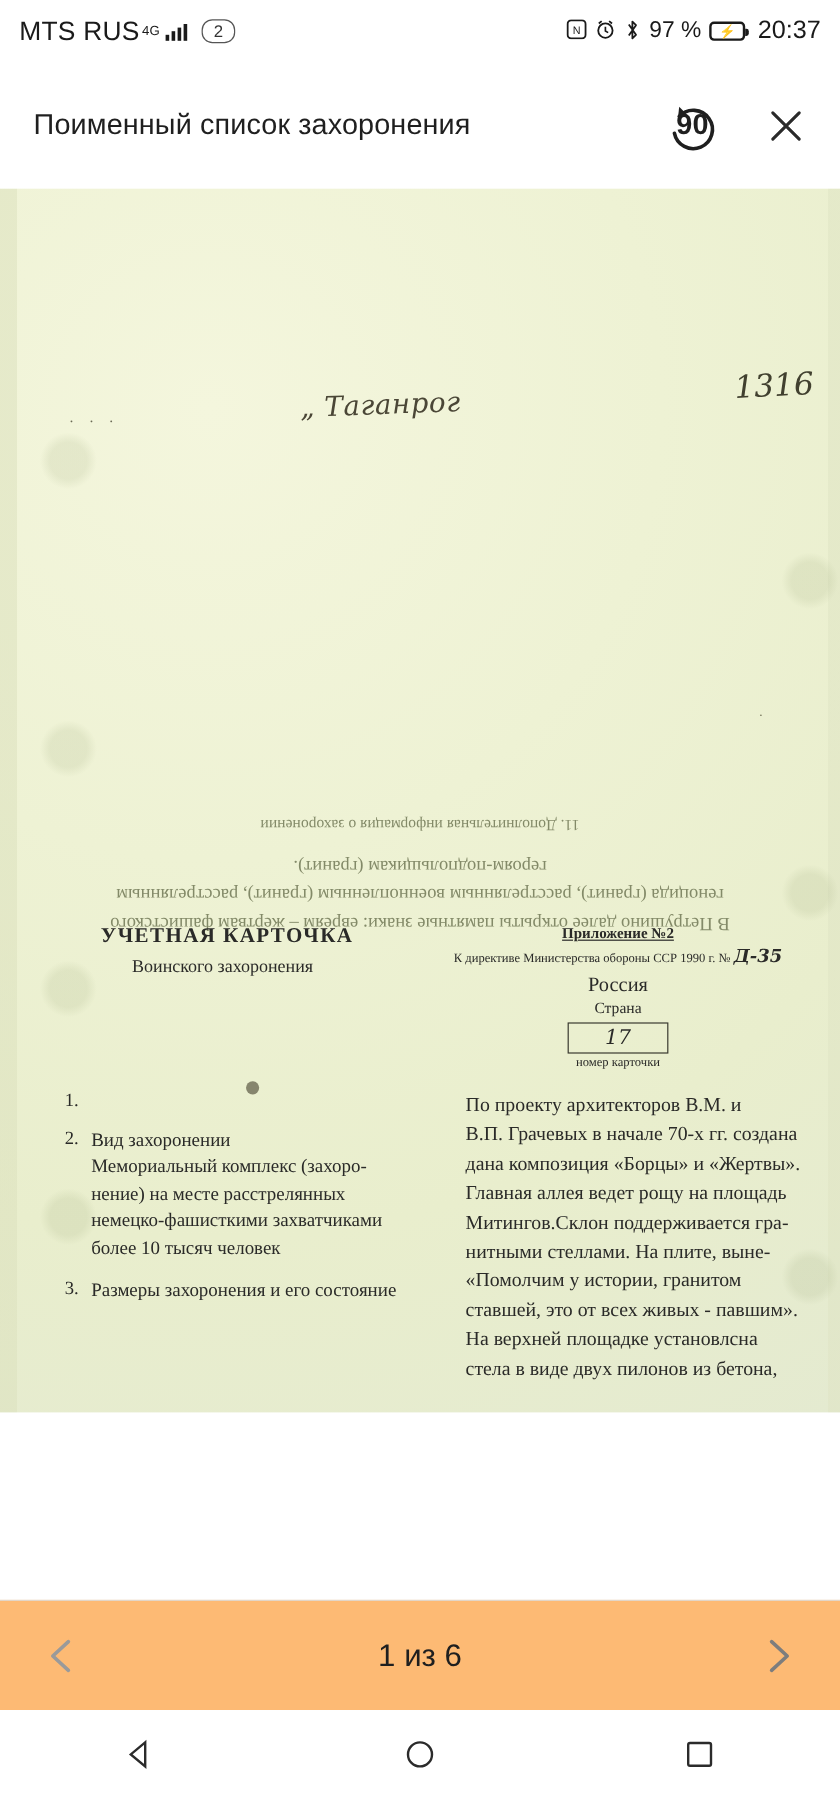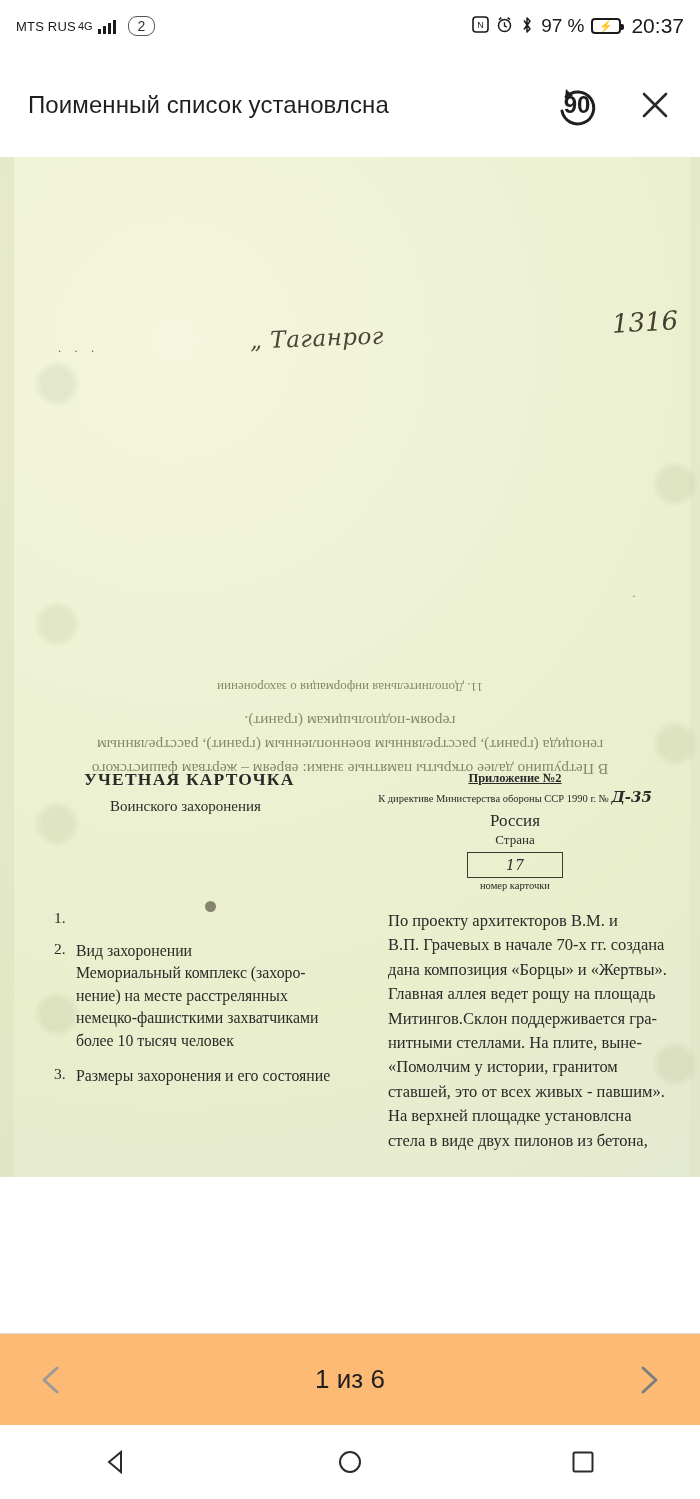--- a/index.html
+++ b/index.html
@@ -14,21 +14,21 @@
   
   .statusbar {
     height: 52px; flex: 0 0 52px;
     display: flex; align-items: center;
     padding: 0 16px;
     background: #ffffff;
     color: #1a1a1a;
     font-size: 19px;
   }
   .sb-left { display: flex; align-items: center; gap: 4px; }
-  .carrier { font-size: 13px; letter-spacing: .2px; }
+  .carrier { font-size: 22px; letter-spacing: .2px; }
   .net-g { font-size: 11px; vertical-align: super; margin-left:-2px; }
   .bars { display: flex; align-items: flex-end; gap: 2px; height: 16px; margin-left: 1px; }
   .bars i { display:block; width: 3px; background:#1a1a1a; }
   .bars i:nth-child(1){height:5px}
   .bars i:nth-child(2){height:8px}
   .bars i:nth-child(3){height:11px}
   .bars i:nth-child(4){height:14px}
   .simbadge {
     margin-left: 8px;
     border: 1.6px solid #555; border-radius: 9px;
@@ -130,23 +130,23 @@
   .hdr-left { width: 330px; padding-left: 58px; }
   .title-main { font-size: 17.5px; font-weight: 700; letter-spacing: 1.2px; }
   .title-sub { font-size: 15px; margin-top: 8px; padding-left: 26px; }
   .hdr-right { flex: 1; text-align: center; padding-top: 2px; }
   .ann1 { font-size: 12.5px; text-decoration: underline; font-weight: 700; }
   .ann2 { font-size: 10.5px; margin-top: 2px; }
   .ann2 .hw { font-family:"DejaVu Serif",serif; font-style: italic; font-weight:700; font-size: 15px; }
   .country { font-size: 17px; margin-top: 5px; }
   .country-lbl { font-size: 13px; margin-top: 1px; }
   .numbox {
-    margin: 4px auto 0; width: 96px; border: 1px solid #3a3a30; height: 26px;
+    margin: 4px auto 0; width: 84px; border: 1px solid #3a3a30; height: 26px;
     display: flex; align-items: center; justify-content: center;
-    font-family: "DejaVu Serif", serif; font-style: italic; font-size: 14px;
+    font-family: "DejaVu Serif", serif; font-style: italic; font-size: 17px;
   }
   .numbox-lbl { font-size: 10.5px; margin-top: 2px; }
 
   .cols { display: flex; margin-top: 18px; }
   .col-left { width: 352px; padding-left: 28px; }
   .col-right { flex: 1; padding-left: 10px; font-size: 16.5px; line-height: 1.48; }
   .item { display: flex; margin-bottom: 13px; }
   .item .n { width: 22px; flex: 0 0 22px; font-size: 15.5px; }
   .item .txt { font-size: 15.8px; line-height: 1.42; }
   .smudge {
@@ -211,21 +211,21 @@
       </span>
       <span>97 %</span>
       <span class="battery">
           <span class="bolt">⚡</span>
         </span>
       <span class="clock">20:37</span>
     </div>
   </div>
 
   <div class="appbar">
-    <h1>Поименный список установлсна</h1>
+    <h1>Поименный список захоронения</h1>
     <div class="rotate-badge">
       <svg width="58" height="48" viewBox="0 0 58 48">
         <path d="M18 16 A16 16 0 1 1 14 30" fill="none" stroke="#1f1f1f" stroke-width="3" stroke-linecap="round"></path>
         <path d="M18 8 L17 17 L25 15 Z" fill="#1f1f1f"></path>
       </svg>
       <span class="num">90</span>
     </div>
     <div class="close-btn">
       <svg width="36" height="36" viewBox="0 0 36 36">
         <path d="M7 7 L29 29 M29 7 L7 29" stroke="#2a2a2a" stroke-width="2.6" stroke-linecap="round"></path>

